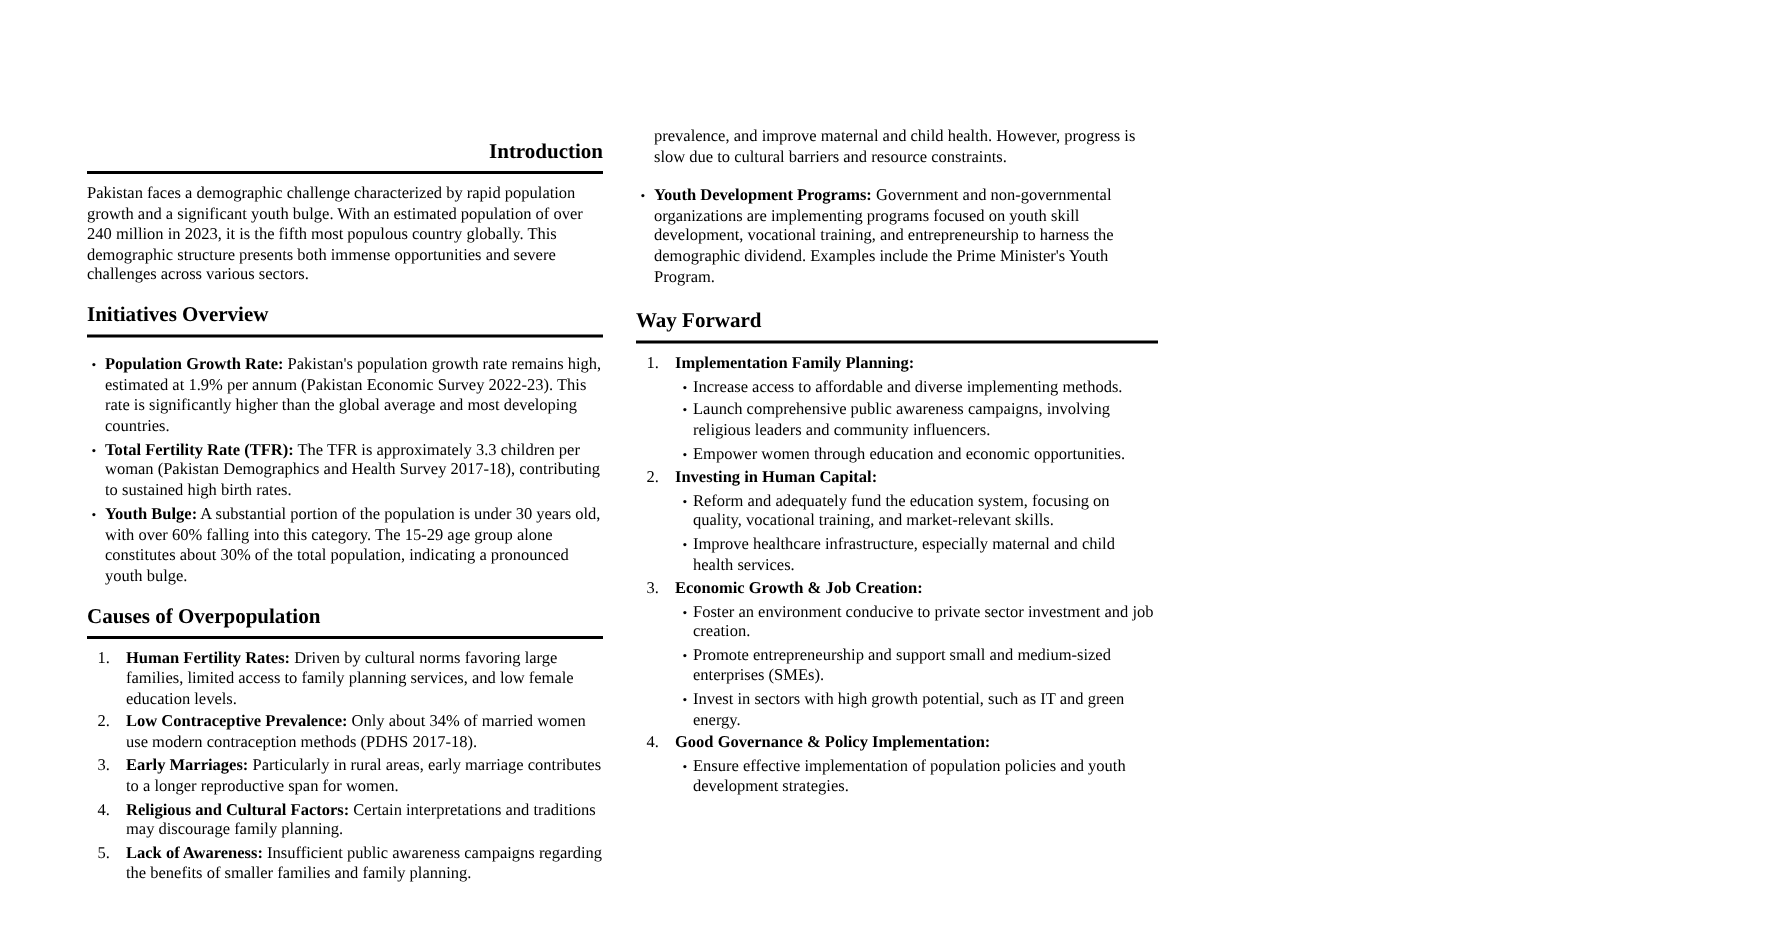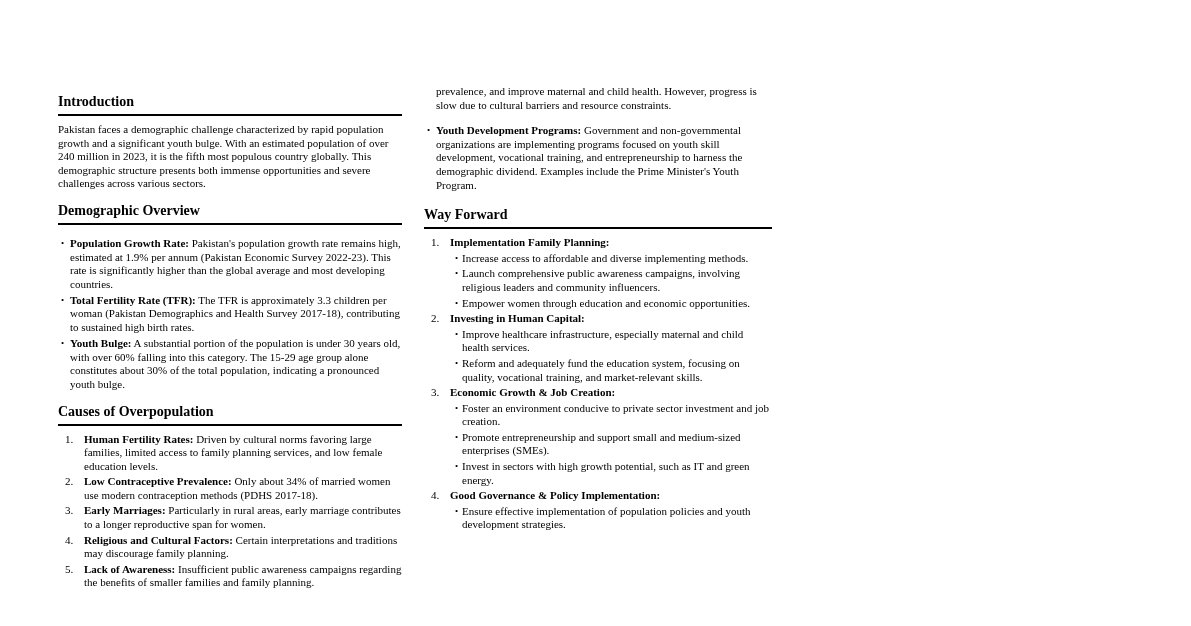--- a/index.html
+++ b/index.html
@@ -21,21 +21,21 @@
   .col-right { left: 424px; top: 85px; width: 348px; }
 
   h2 {
     font-size: 14px;
     line-height: 17px;
     font-weight: bold;
     margin: 11px 0 7px 0;
     padding-bottom: 4px;
     border-bottom: 2px solid #000;
   }
-  h2.first { margin-top: 0; }
+  h2.first { margin-top: 0; text-align: right; }
   h2.wf { margin-top: 14px; }
 
   p { margin: 0; }
 
   .bullets { margin: 0; }
   .bullet {
     position: relative;
     padding-left: 12px;
     margin-top: 2.5px;
   }
@@ -77,21 +77,21 @@
 <div>
 
   <div class="col col-left">
 
     <section>
       <h2 class="first">Introduction</h2>
       <p>Pakistan faces a demographic challenge characterized by rapid population growth and a significant youth bulge. With an estimated population of over 240 million in 2023, it is the fifth most populous country globally. This demographic structure presents both immense opportunities and severe challenges across various sectors.</p>
     </section>
 
     <section>
-      <h2>Demographic Overview</h2>
+      <h2>Initiatives Overview</h2>
       <div class="bullets">
         <div class="bullet">
           <b>Population Growth Rate:</b><span> Pakistan's population growth rate remains high, estimated at 1.9% per annum (Pakistan Economic Survey 2022-23). This rate is significantly higher than the global average and most developing countries.</span>
         </div>
         <div class="bullet">
           <b>Total Fertility Rate (TFR):</b><span> The TFR is approximately 3.3 children per woman (Pakistan Demographics and Health Survey 2017-18), contributing to sustained high birth rates.</span>
         </div>
         <div class="bullet">
           <b>Youth Bulge:</b><span> A substantial portion of the population is under 30 years old, with over 60% falling into this category. The 15-29 age group alone constitutes about 30% of the total population, indicating a pronounced youth bulge.</span>
         </div>
@@ -150,22 +150,22 @@
           </div>
           <div class="sub">Increase access to affordable and diverse implementing methods.</div>
           <div class="sub">Launch comprehensive public awareness campaigns, involving religious leaders and community influencers.</div>
           <div class="sub">Empower women through education and economic opportunities.</div>
         </div>
 
         <div class="num-item">
           <div class="num-head">
             <span class="num">2.</span><b>Investing in Human Capital:</b>
           </div>
+          <div class="sub">Reform and adequately fund the education system, focusing on quality, vocational training, and market-relevant skills.</div>
           <div class="sub">Improve healthcare infrastructure, especially maternal and child health services.</div>
-          <div class="sub">Reform and adequately fund the education system, focusing on quality, vocational training, and market-relevant skills.</div>
         </div>
 
         <div class="num-item">
           <div class="num-head">
             <span class="num">3.</span><b>Economic Growth &amp; Job Creation:</b>
           </div>
           <div class="sub">Foster an environment conducive to private sector investment and job creation.</div>
           <div class="sub">Promote entrepreneurship and support small and medium-sized enterprises (SMEs).</div>
           <div class="sub">Invest in sectors with high growth potential, such as IT and green energy.</div>
         </div>

